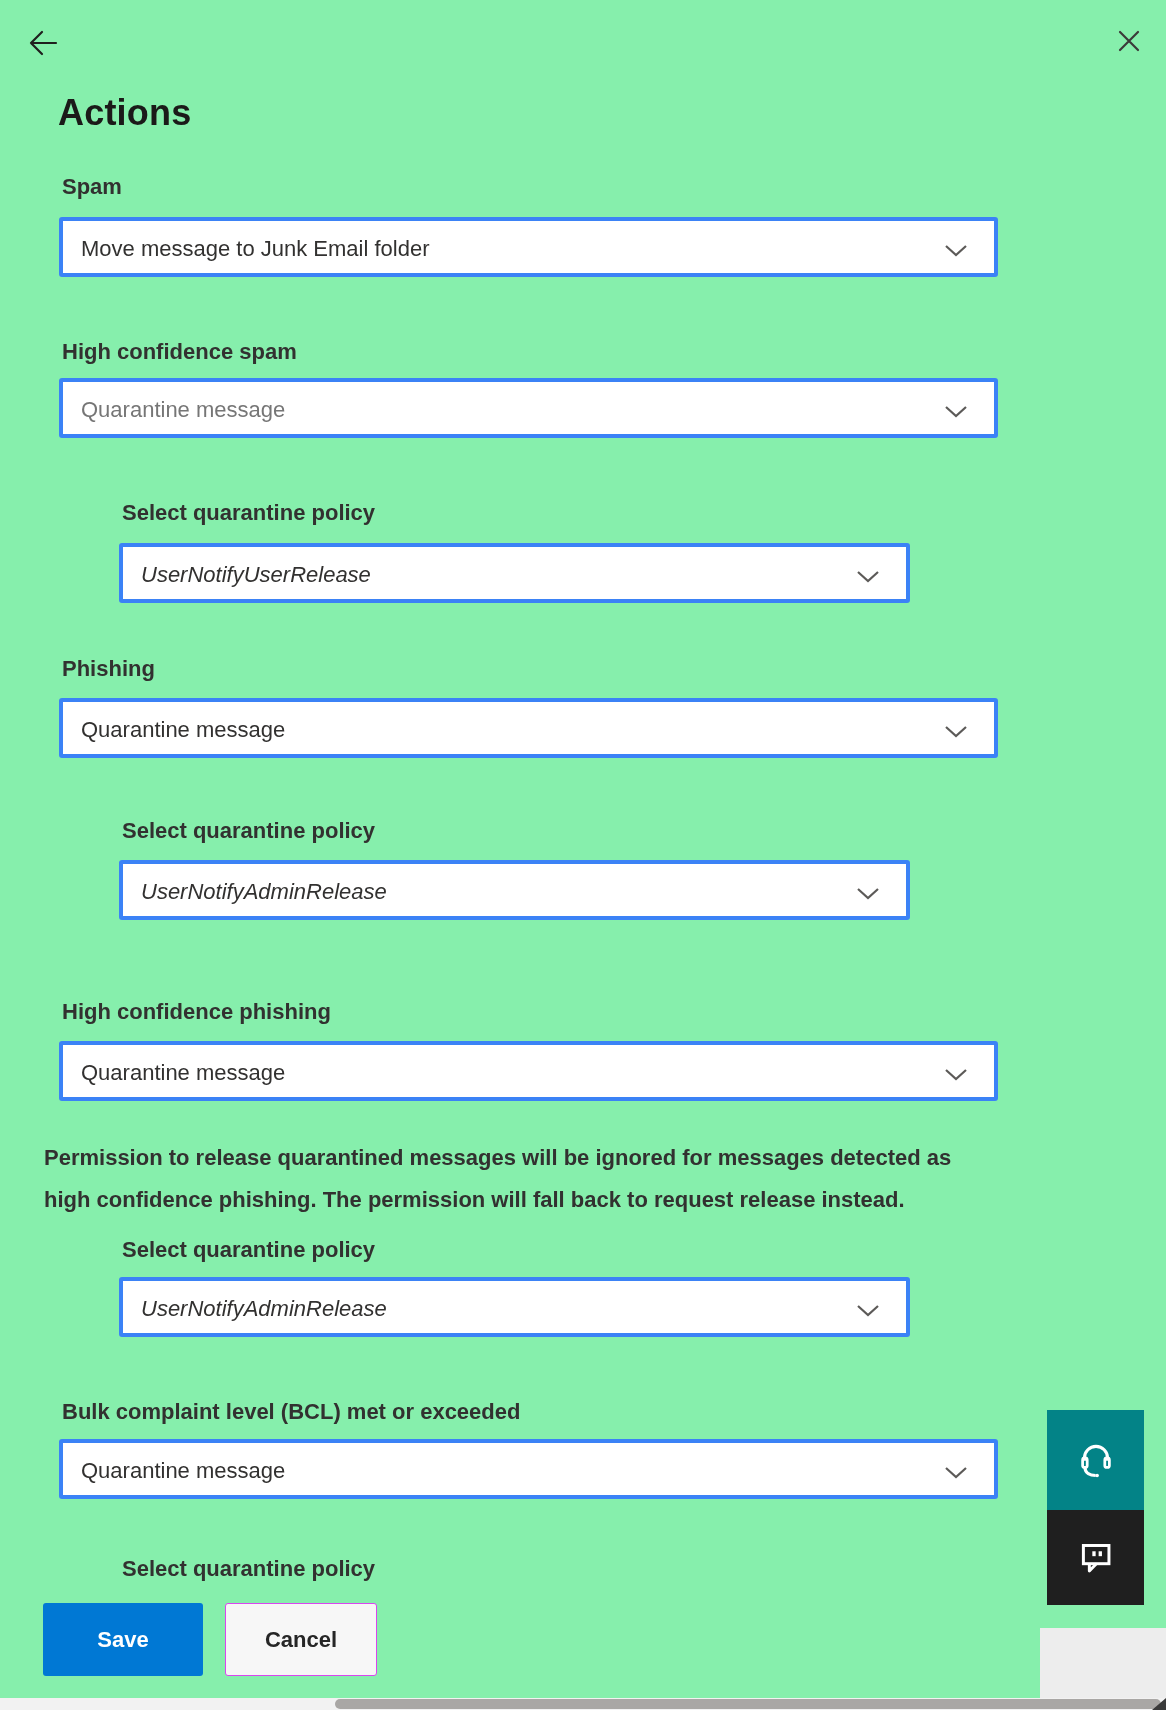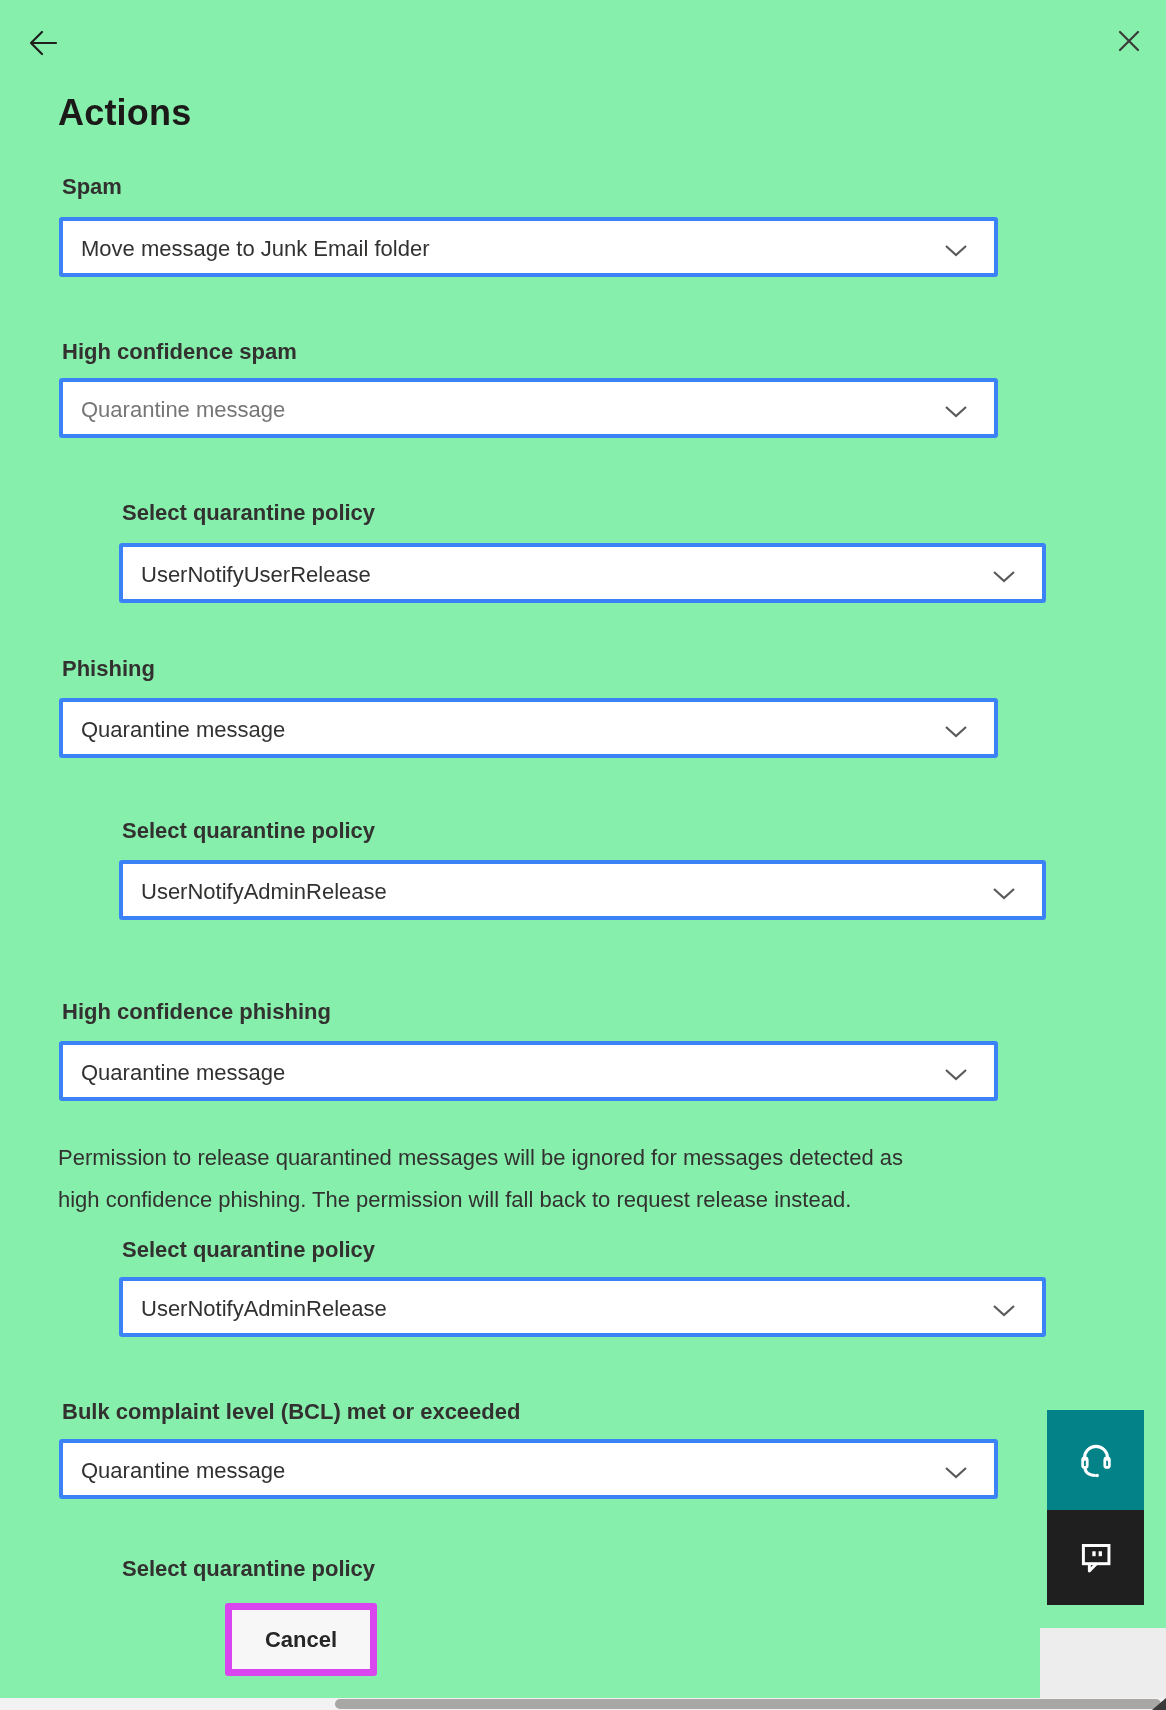--- a/index.html
+++ b/index.html
@@ -10,34 +10,34 @@
   .iconbtn{position:absolute;background:none;border:none;padding:0;margin:0;cursor:pointer;line-height:0;}
   .title{position:absolute;left:58px;top:92px;font-size:36px;font-weight:700;color:#1b1a19;letter-spacing:.2px;}
   .lbl{position:absolute;left:62px;font-size:22px;font-weight:600;color:#323130;white-space:nowrap;}
   .lbl.ind{left:122px;}
   .clip{position:absolute;left:122px;height:27px;overflow:hidden;}
   .clip .lbl{position:static;left:0;}
   .dd{
     position:absolute;left:59px;width:939px;height:60px;background:#fff;
     border:4px solid #3b82f6;border-radius:3px;box-sizing:border-box;cursor:pointer;
   }
-  .dd.ind{left:119px;width:927px;}
+  .dd.ind{left:119px;width:791px;font-style:italic;}
   .dd .txt{
     position:absolute;left:18px;top:0;height:56px;line-height:56px;
     font-size:22px;color:#323130;white-space:nowrap;
   }
   .dd .txt.muted{color:#767676;}
   .dd .chev{position:absolute;right:26px;top:22px;}
-  .note{position:absolute;left:58px;font-size:22px;color:#323130;white-space:nowrap;}
+  .note{position:absolute;left:44px;font-size:22px;color:#323130;white-space:nowrap;font-weight:bold;}
   .btn{
     position:absolute;top:1603px;height:73px;font-family:"Liberation Sans",sans-serif;
     font-size:22px;font-weight:600;border-radius:3px;cursor:pointer;
   }
   .btn.save{left:43px;width:160px;background:#0078d4;color:#ffffff;border:none;}
-  .btn.cancel{left:225px;width:152px;background:#f7f7f7;color:#262626;border:7px solid #d946ef;}
+  .btn.cancel{left:225px;width:152px;background:#f7f7f7;color:#262626;border:1px solid #d946ef;}
   .sidebtn{position:absolute;left:1047px;width:97px;border:none;padding:0;cursor:pointer;
     display:flex;align-items:center;justify-content:center;}
   .sidebtn.help{top:1410px;height:100px;background:#038387;}
   .sidebtn.feedback{top:1510px;height:95px;background:#1f1f1f;}
   .underlay{position:absolute;left:1040px;top:1628px;width:126px;height:82px;background:#ededed;}
   .htrack{position:absolute;left:0;top:1698px;width:1166px;height:12px;background:#f2f2f2;}
   .hthumb{position:absolute;left:335px;top:1699px;width:826px;height:10px;background:#a9a7a5;border-radius:5px;cursor:pointer;}
   .corner{position:absolute;left:1150px;top:1698px;line-height:0;}
 </style>
 </head>
@@ -142,20 +142,21 @@
       <svg width="24" height="13" viewBox="0 0 24 13">
           <polyline points="2,2 12,11 22,2" fill="none" stroke="#5c5a58" stroke-width="2.2"></polyline>
         </svg>
     </span>
   </div>
 
   <div class="clip" style="top:1556px;">
     <div class="lbl">Select quarantine policy</div>
   </div>
 
+  <button class="btn save">Save</button>
   <button class="btn cancel">Cancel</button>
 
   <button class="sidebtn help">
     <span>
       <svg width="44" height="44" viewBox="0 0 24 24">
         <path d="M5.7 13 v-1.6 a6.3 6.3 0 0 1 12.6 0 V13" fill="none" stroke="#ffffff" stroke-width="1.7"></path>
         <rect x="4.7" y="11.4" width="2.5" height="5.2" rx="1.1" fill="none" stroke="#ffffff" stroke-width="1.5"></rect>
         <rect x="16.8" y="11.4" width="2.5" height="5.2" rx="1.1" fill="none" stroke="#ffffff" stroke-width="1.5"></rect>
         <path d="M6 16.6 c0 3.2 2.9 4.4 5.8 4.4" fill="none" stroke="#ffffff" stroke-width="1.7"></path>
         <circle cx="12.6" cy="21" r="1" fill="#ffffff"></circle>

